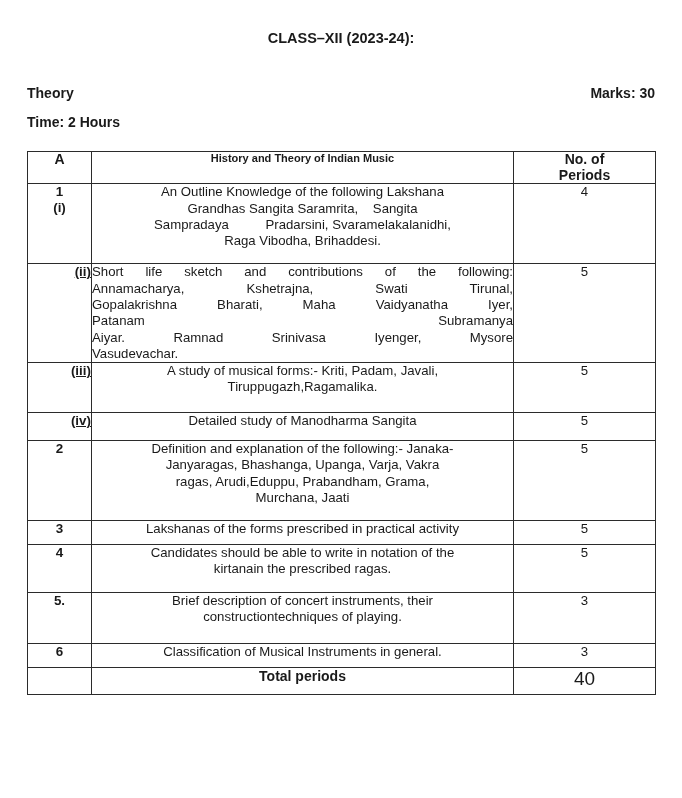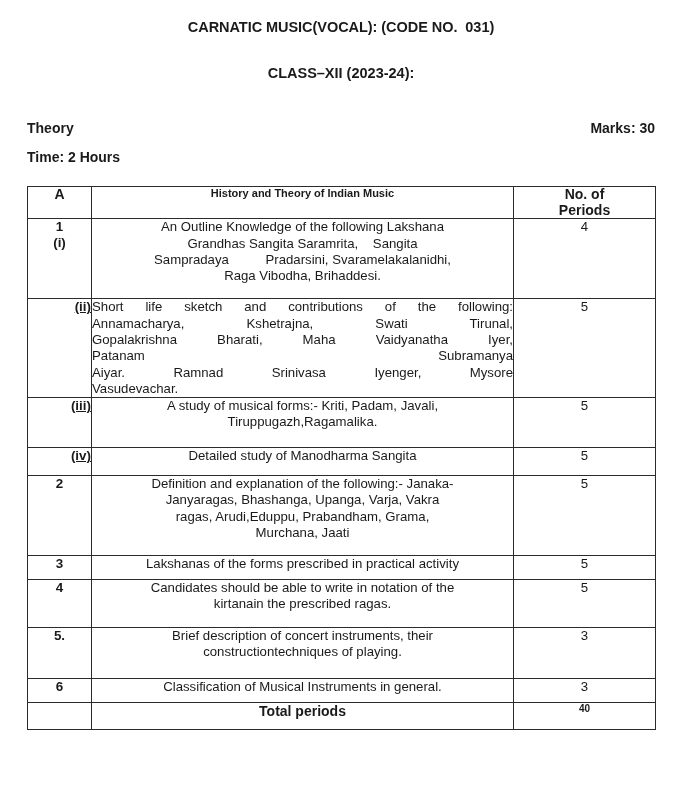--- a/index.html
+++ b/index.html
@@ -120,21 +120,21 @@
     white-space: pre-wrap;
   }
 
   
   .per-cell {
     text-align: center;
     font-size: 13.2px;
     padding: 3px 2px 2px 2px;
     line-height: 1.2;
   }
-  .per-cell.bold { font-weight: bold; font-size: 10px; }
+  .per-cell.bold { font-weight: normal; font-size: 19px; }
 
   
   .total-cell {
     text-align: center;
     font-weight: bold;
     font-size: 14px;
     padding: 4px 2px 5px 2px;
   }
   .row-h-1 { height: 80px; }
   .row-h-2 { height: 96px; }
@@ -145,21 +145,20 @@
   .row-h-7 { height: 48px; }
   .row-h-8 { height: 51px; }
   .row-h-9 { height: 24px; }
   .row-h-10 { height: 27px; }
 </style>
 </head>
 <body>
 
 <div class="page">
 
-  <h1 class="doc-title">CARNATIC MUSIC(VOCAL): (CODE NO.  031)</h1>
 
   <h2 class="doc-subtitle">CLASS–XII (2023-24):</h2>
 
   <div class="meta-row first">
     <span class="meta-left">Theory</span>
     <span class="meta-right">Marks: 30</span>
   </div>
 
   <div class="meta-row second">
     <span class="meta-left">Time: 2 Hours</span>

